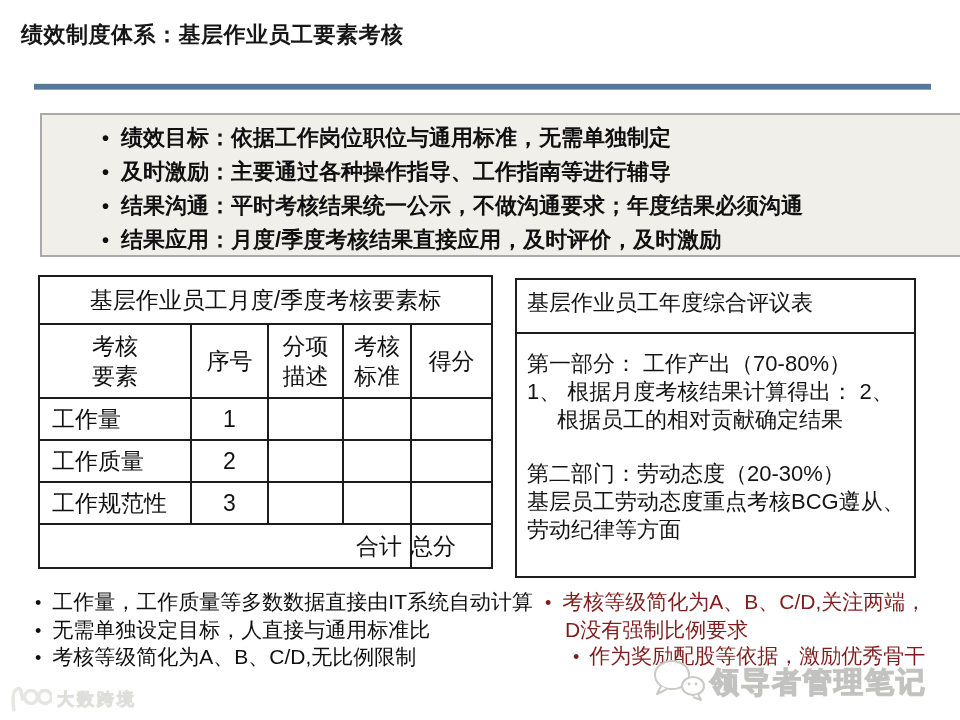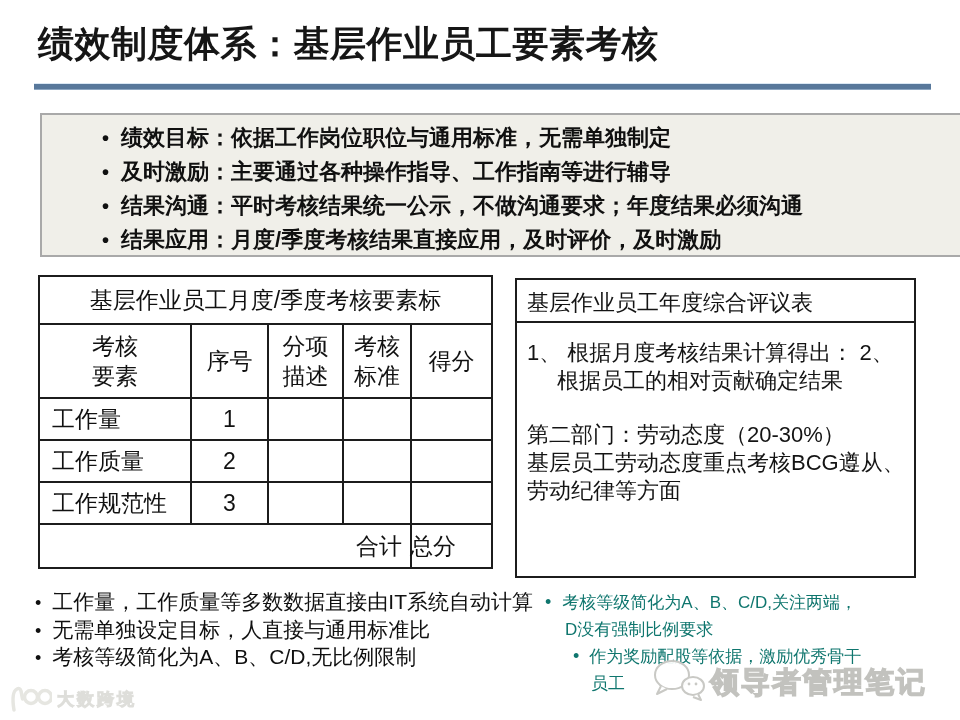--- a/index.html
+++ b/index.html
@@ -12,21 +12,21 @@
   }
   * { margin:0; padding:0; box-sizing:border-box; }
   html,body { background:#ffffff; }
   #frame {
     position:relative; width:960px; height:720px; background:#fff;
     font-family:"Liberation Sans","DejaVu Sans",sans-serif; color:var(--text-dark);
     overflow:hidden;
   }
   
   .page-title {
-    position:absolute; left:38px; top:20px; font-size:36px; font-weight:700;
+    position:absolute; left:21px; top:20px; font-size:22px; font-weight:700;
     color:#161616; letter-spacing:0.5px; white-space:nowrap;
   }
   .divider {
     position:absolute; left:34px; top:83px; width:897px; height:7px;
     background:linear-gradient(to bottom,#dbe8f4 0%,#dbe8f4 14%,var(--divider-blue) 15%,var(--divider-blue) 80%,#a9c0d8 100%);
   }
   
   .summary-box {
     position:absolute; left:40px; top:113px; width:957px; height:144px;
     background:var(--summary-bg); border:2px solid var(--summary-border);
@@ -52,39 +52,39 @@
   .factor-table td.cell-left { text-align:left; padding-left:12px;margin-left:7px; }
   .factor-table .t-foot td { height:44px; }
   .factor-table td.cell-sum { text-align:right; padding-right:8px; }
   .factor-table td.cell-total { text-align:left; text-indent:-2px; }
   
   .annual-panel {
     position:absolute; left:515px; top:278px; width:401px; height:300px;
     border:2px solid var(--table-border); background:#fff;
   }
   .annual-panel .panel-title {
-    height:43px; border-bottom:2px solid var(--table-border);
+    height:54px; border-bottom:2px solid var(--table-border);
     font-size:22px; padding:8px 0 0 10px; white-space:nowrap;
   }
   .annual-panel .panel-body {
     padding:16px 4px 0 10px; font-size:22px; line-height:28px;
   }
   .annual-panel .panel-body div { white-space:nowrap; }
   .annual-panel .indent { padding-left:30px; }
   .annual-panel .gap { height:26px; }
   
   .notes-left {
     position:absolute; left:35px; top:589px; width:515px; list-style:none;
     font-size:21px; line-height:26.5px; color:#101010;
   }
   .notes-left li { white-space:nowrap; }
   .notes-left li::before { content:"•"; margin-right:11px; font-size:18px; }
   .notes-right {
     position:absolute; left:545px; top:589px; width:405px;
-    font-size:17px; line-height:26.5px; color:#0f766e;
+    font-size:21px; line-height:26.5px; color:#7f1d1d;
   }
   .notes-right div { white-space:nowrap; }
   .notes-right .nr-b1l1::before { content:"•"; margin-right:11px; font-size:18px; }
   .notes-right .nr-b1l2 { padding-left:20px; }
   .notes-right .nr-b2l1 { padding-left:28px; }
   .notes-right .nr-b2l1::before { content:"•"; margin-right:10px; font-size:18px; }
   .notes-right .nr-b2l2 { padding-left:46px; }
   
   .wm-left {
     position:absolute; left:8px; top:684px; display:flex; align-items:center; gap:5px;
@@ -167,40 +167,40 @@
     <tr class="t-foot">
       <td colspan="4" class="cell-sum">合计</td>
       <td class="cell-total">总分</td>
     </tr>
   </tbody>
     </table>
 
   <div class="annual-panel">
     <div class="panel-title">基层作业员工年度综合评议表</div>
     <div class="panel-body">
+      <div>第一部分：  工作产出（70-80%）</div>
       <div>1、 根据月度考核结果计算得出： 2、</div>
       <div class="indent">根据员工的相对贡献确定结果</div>
       <div class="gap"></div>
       <div>第二部门：劳动态度（20-30%）</div>
       <div>基层员工劳动态度重点考核BCG遵从、</div>
       <div>劳动纪律等方面</div>
     </div>
   </div>
 
   <ul class="notes-left">
     <li>工作量，工作质量等多数数据直接由IT系统自动计算</li>
     <li>无需单独设定目标，人直接与通用标准比</li>
     <li>考核等级简化为A、B、C/D,无比例限制</li>
   </ul>
 
   <div class="notes-right">
     <div class="nr-b1l1">考核等级简化为A、B、C/D,关注两端，</div>
     <div class="nr-b1l2">D没有强制比例要求</div>
     <div class="nr-b2l1">作为奖励配股等依据，激励优秀骨干</div>
-    <div class="nr-b2l2">员工</div>
   </div>
 
   <div class="wm-left">
     <svg width="44" height="30" viewBox="0 0 44 30">
       <path d="M6 26 Q3 8 9 5 q3 -1.5 4 2 l1.5 8" fill="none" stroke="#e6e6e1" stroke-width="3.5" stroke-linecap="round"></path>
       <circle cx="23" cy="13" r="6.5" fill="none" stroke="#e6e6e1" stroke-width="3.5"></circle>
       <circle cx="37" cy="13" r="6.5" fill="none" stroke="#e6e6e1" stroke-width="3.5"></circle>
     </svg>
     <span class="wm-text">大数跨境</span>
   </div>

